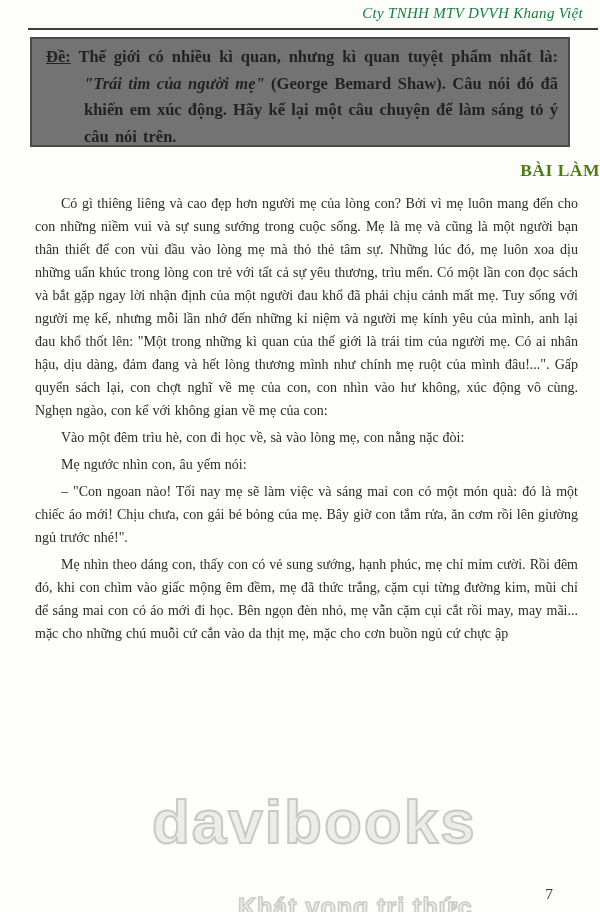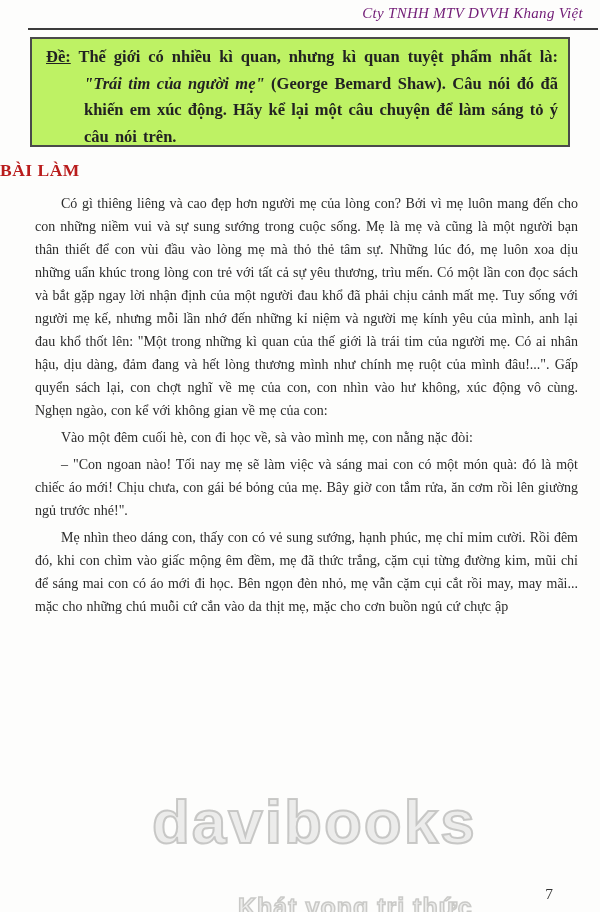--- a/index.html
+++ b/index.html
@@ -16,64 +16,64 @@
     color: #2b2b2b;
   }
 
   
   .running-header {
     position: absolute;
     top: 5px; left: 28px; right: 17px;
     text-align: right;
     font-style: italic;
     font-size: 15px;
-    color: #701a75;
+    color: #15803d;
     letter-spacing: 0.3px;
   }
   .header-rule {
     position: absolute;
     top: 28px; left: 28px; right: 2px;
     height: 2px;
     background: #3c3c3c;
   }
 
   
   .prompt-box {
     position: absolute;
     left: 30px; top: 37px;
     width: 540px; height: 110px;
     border: 2px solid #4a4a4a;
     box-sizing: border-box;
     padding: 5px 10px 0 14px;
-    background: #bef264;
+    background: #737373;
   }
   .prompt-text {
     margin: 0;
     font-weight: bold;
     font-size: 16.5px;
     line-height: 26.5px;
     text-align: justify;
     text-indent: -38px;
     padding-left: 38px;
     word-spacing: 2px;
     color: #222;
   }
   .prompt-label { text-decoration: underline; }
   .prompt-quote { font-style: italic; }
 
   
   .essay-heading {
     position: absolute;
     top: 160px; left: 0; width: 100%;
     margin: 0;
-    text-align: left;
+    text-align: right;
     font-weight: bold;
     font-size: 17.5px;
     letter-spacing: 0.5px;
-    color: #b91c1c;
+    color: #4d7c0f;
   }
   .essay-body {
     position: absolute;
     top: 192px; left: 28px;
     width: 550px;
   }
   .essay-body p {
     margin: 0 0 4px 7px;
     font-size: 14px;
     line-height: 23px;
@@ -124,21 +124,22 @@
   <div class="header-rule"></div>
 
   <div class="prompt-box">
     <p class="prompt-text"><span class="prompt-label">Đề:</span> <span>Thế giới có nhiều kì quan, nhưng kì quan tuyệt phẩm nhất là: </span><span class="prompt-quote">"Trái tim của người mẹ"</span><span> (George Bemard Shaw). Câu nói đó đã khiến em xúc động. Hãy kể lại một câu chuyện để làm sáng tỏ ý câu nói trên.</span></p>
   </div>
 
   <h1 class="essay-heading">BÀI LÀM</h1>
 
   <div class="essay-body">
     <p>Có gì thiêng liêng và cao đẹp hơn người mẹ của lòng con? Bởi vì mẹ luôn mang đến cho con những niềm vui và sự sung sướng trong cuộc sống. Mẹ là mẹ và cũng là một người bạn thân thiết để con vùi đầu vào lòng mẹ mà thỏ thẻ tâm sự. Những lúc đó, mẹ luôn xoa dịu những uẩn khúc trong lòng con trẻ với tất cả sự yêu thương, trìu mến. Có một lần con đọc sách và bắt gặp ngay lời nhận định của một người đau khổ đã phải chịu cảnh mất mẹ. Tuy sống với người mẹ kế, nhưng mỗi lần nhớ đến những kỉ niệm và người mẹ kính yêu của mình, anh lại đau khổ thốt lên: "Một trong những kì quan của thế giới là trái tim của người mẹ. Có ai nhân hậu, dịu dàng, đảm đang và hết lòng thương mình như chính mẹ ruột của mình đâu!...". Gấp quyển sách lại, con chợt nghĩ về mẹ của con, con nhìn vào hư không, xúc động vô cùng. Nghẹn ngào, con kể với không gian về mẹ của con:</p>
-    <p>Vào một đêm cuối hè, con đi học về, sà vào mình mẹ, con nằng nặc đòi:</p>
+    <p>Vào một đêm trìu hè, con đi học về, sà vào lòng mẹ, con nằng nặc đòi:</p>
+    <p>Mẹ ngước nhìn con, âu yếm nói:</p>
     <p>– "Con ngoan nào! Tối nay mẹ sẽ làm việc và sáng mai con có một món quà: đó là một chiếc áo mới! Chịu chưa, con gái bé bỏng của mẹ. Bây giờ con tắm rửa, ăn cơm rồi lên giường ngủ trước nhé!".</p>
     <p>Mẹ nhìn theo dáng con, thấy con có vẻ sung sướng, hạnh phúc, mẹ chỉ mỉm cười. Rồi đêm đó, khi con chìm vào giấc mộng êm đềm, mẹ đã thức trắng, cặm cụi từng đường kim, mũi chỉ để sáng mai con có áo mới đi học. Bên ngọn đèn nhỏ, mẹ vẫn cặm cụi cắt rồi may, may mãi... mặc cho những chú muỗi cứ cắn vào da thịt mẹ, mặc cho cơn buồn ngủ cứ chực ập</p>
   </div>
 
   <div class="watermark watermark-main">davibooks</div>
 
   <div class="watermark watermark-sub">Khát vọng tri thức</div>
 
   <div class="page-number">7</div>
 

